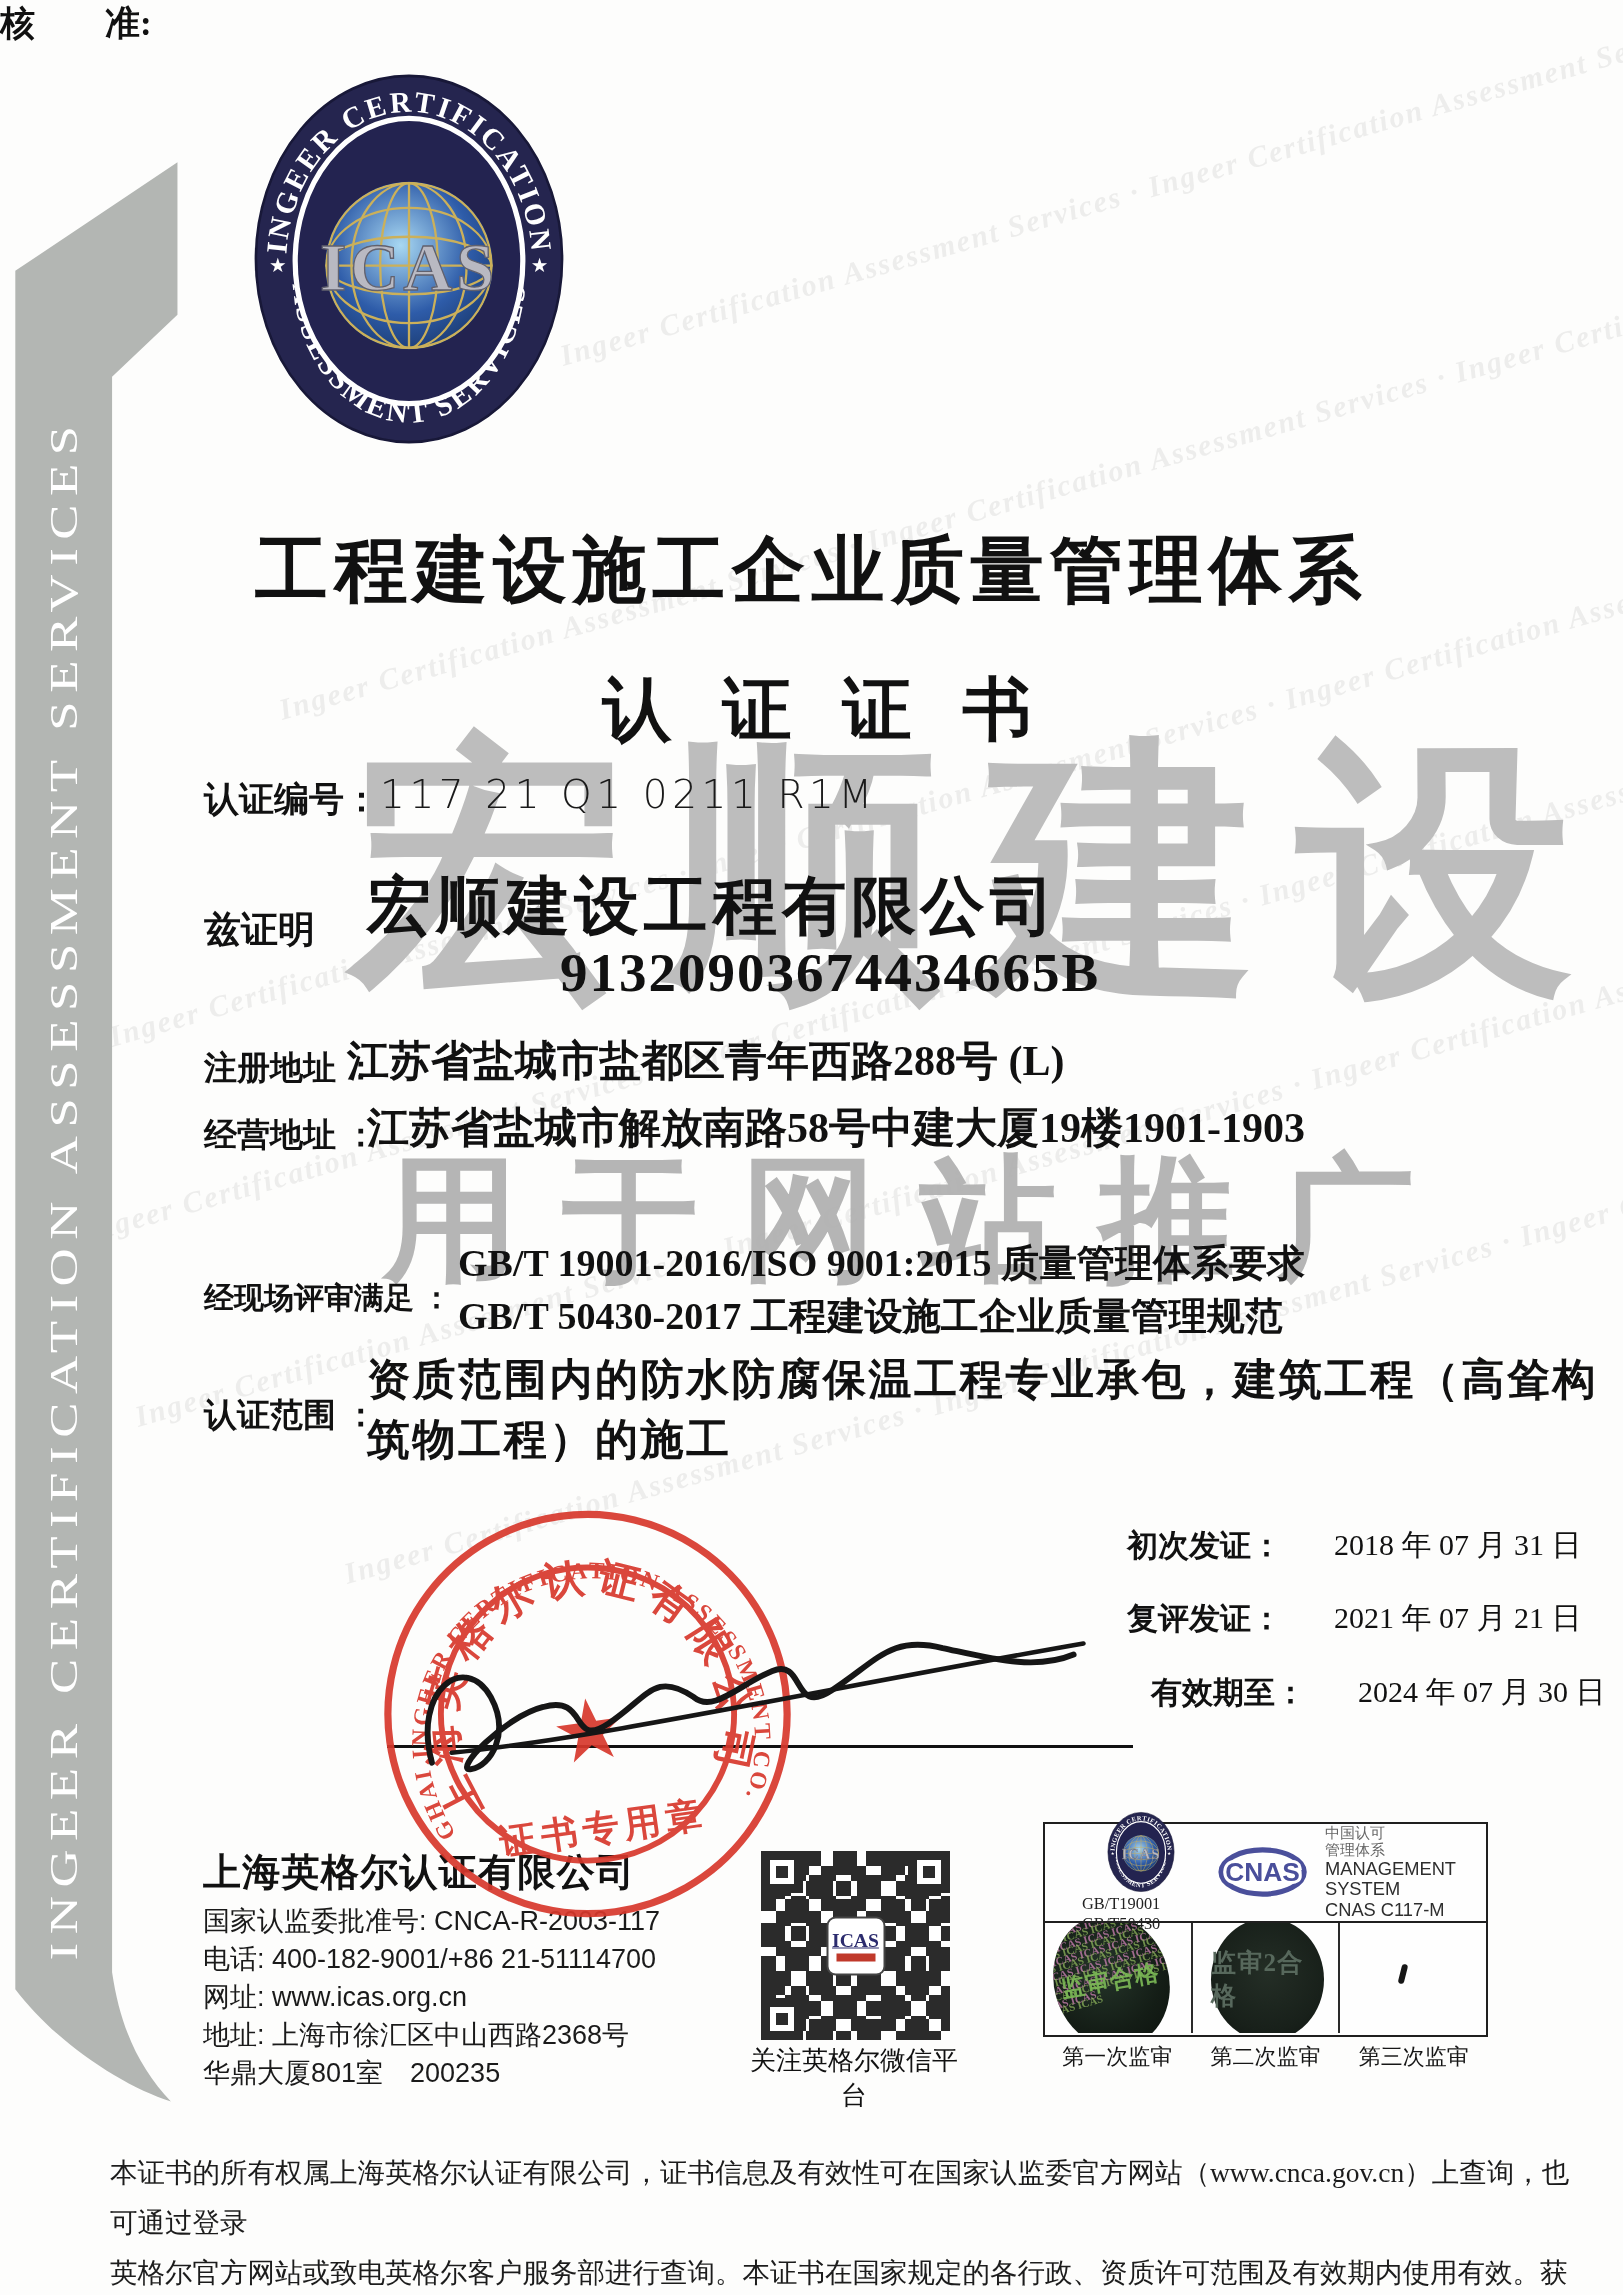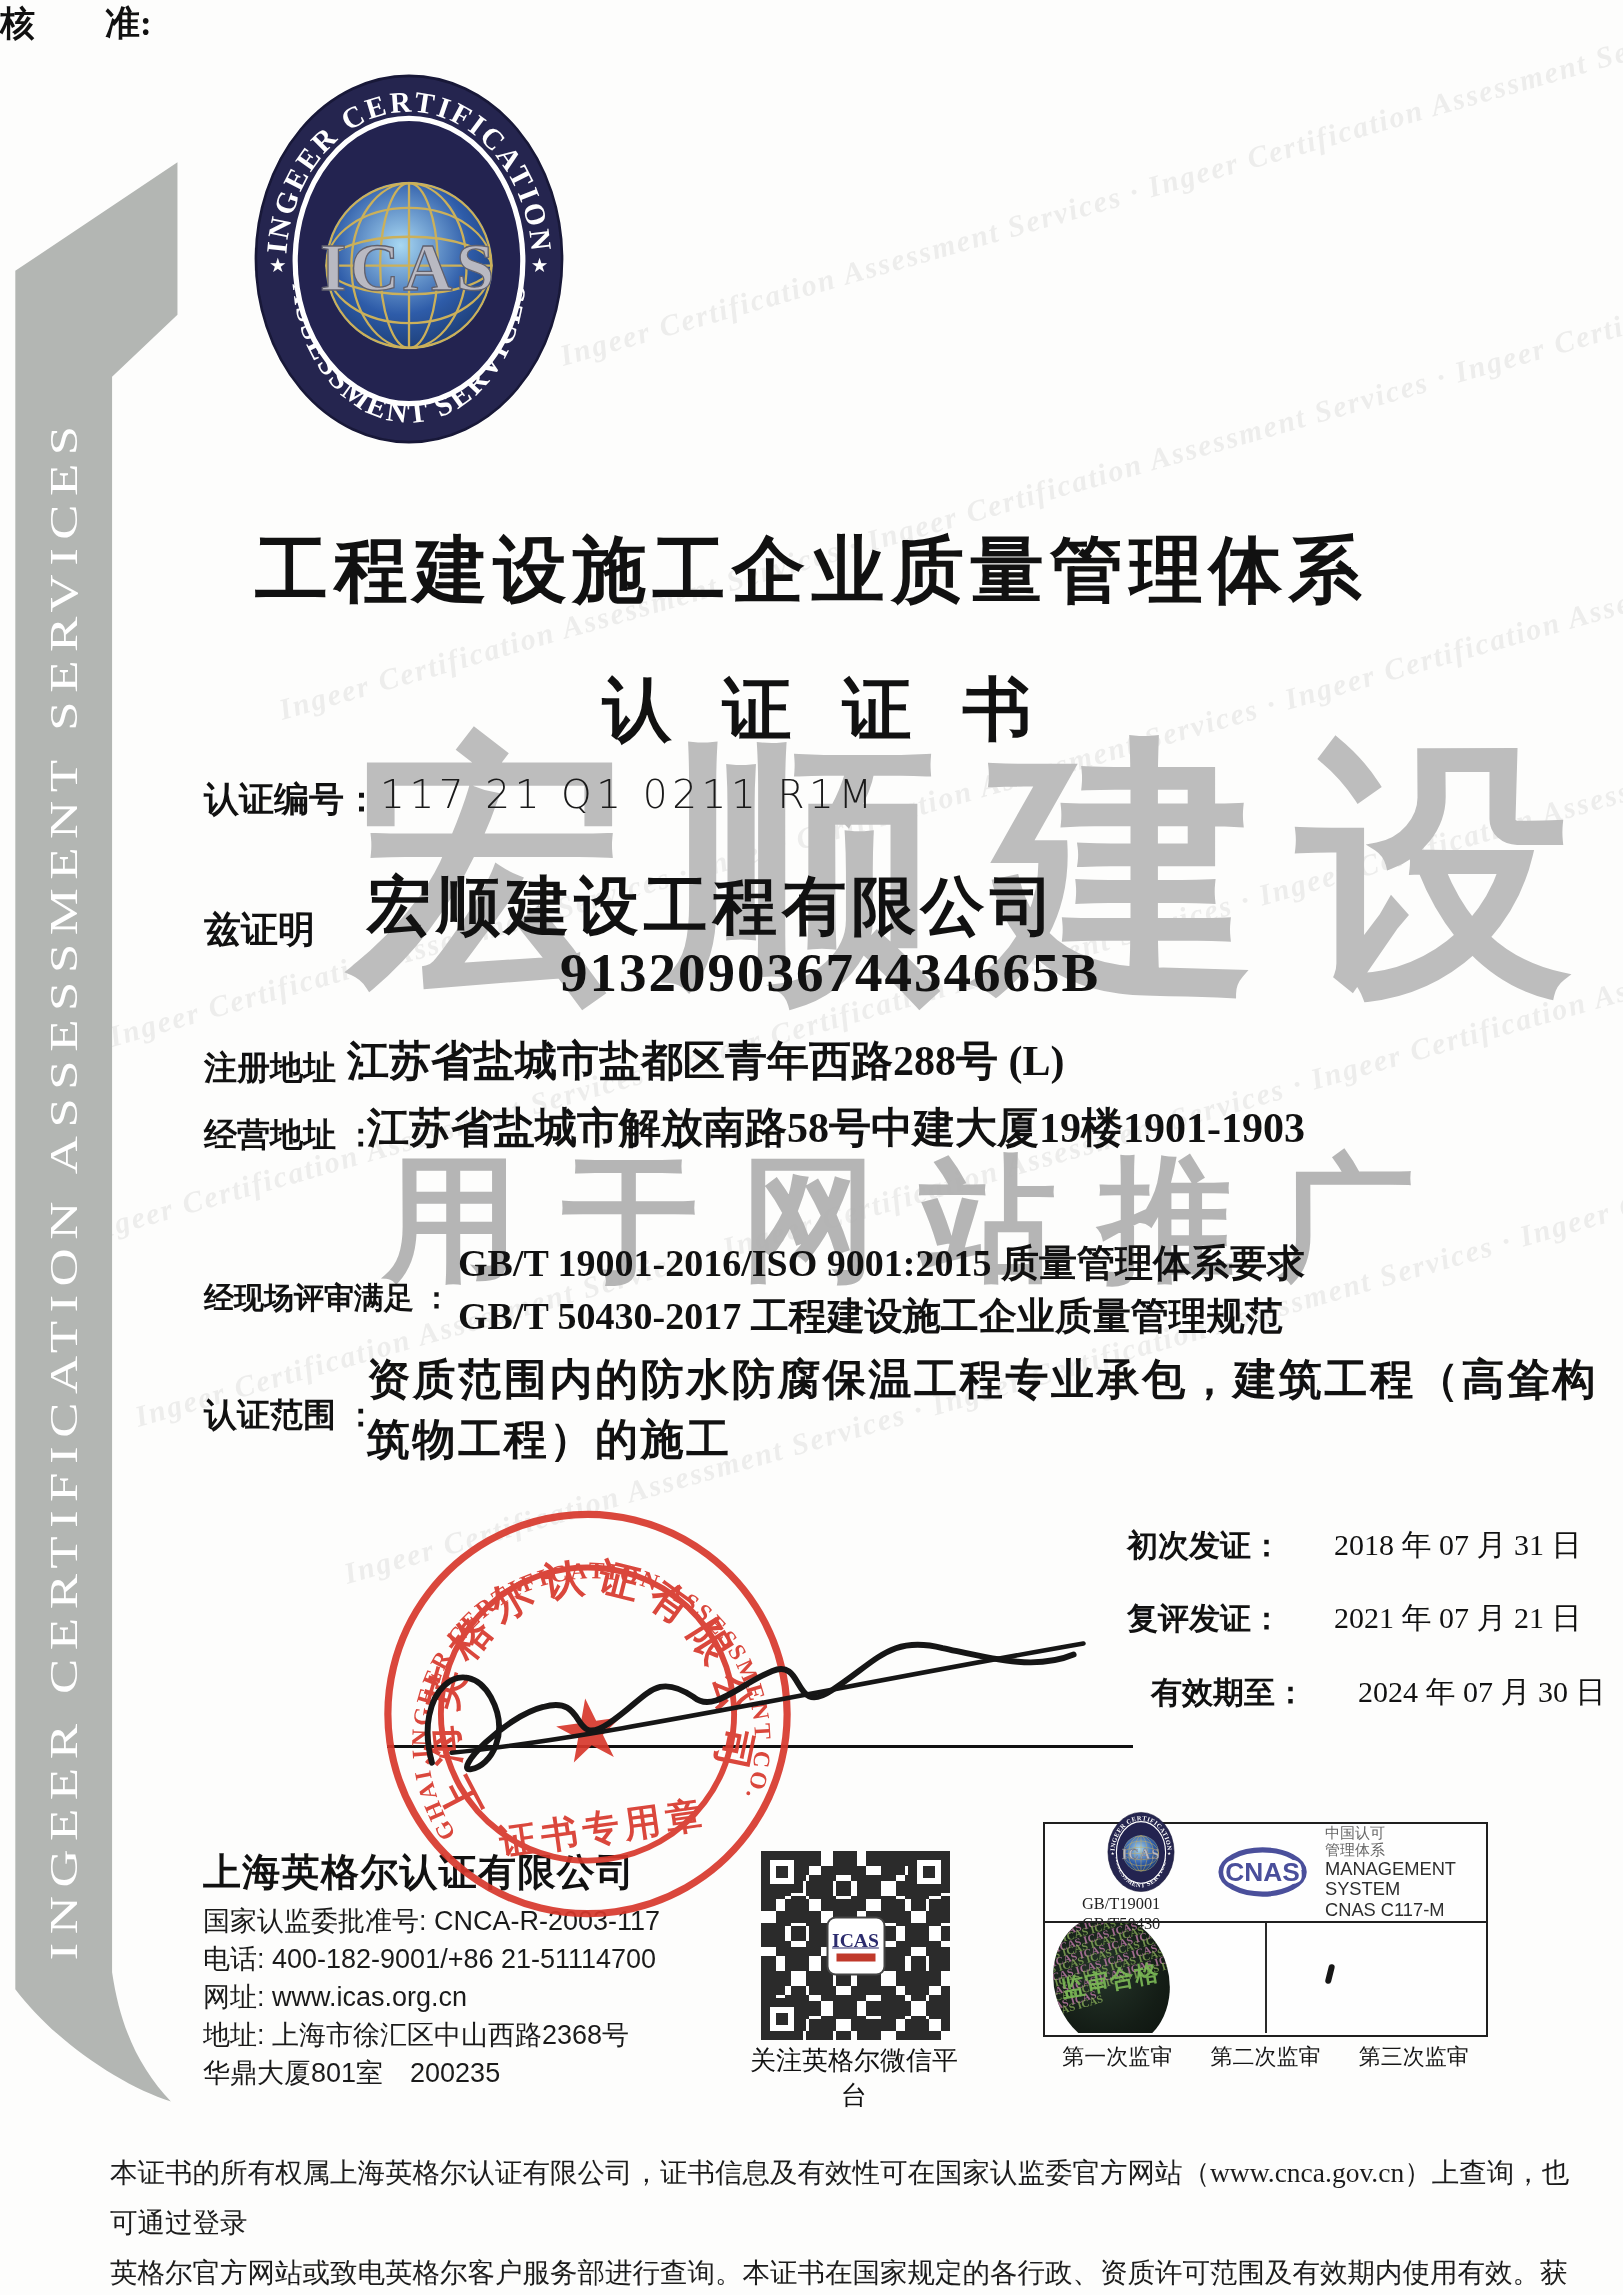--- a/index.html
+++ b/index.html
@@ -279,20 +279,25 @@
     </div>
     <div class="stickrow">
       <div class="cell">
         <div class="stick1">
           <div class="tiny tinyA">ICAS ICAS ICAS ICAS ICAS ICAS ICAS ICAS ICAS ICAS ICAS ICAS ICAS ICAS ICAS ICAS ICAS ICAS ICAS ICAS ICAS ICAS ICAS ICAS ICAS ICAS ICAS ICAS</div>
           <div class="tiny tinyB">ICAS ICAS ICAS ICAS ICAS ICAS ICAS ICAS ICAS ICAS ICAS ICAS ICAS ICAS ICAS ICAS ICAS ICAS ICAS ICAS ICAS ICAS ICAS ICAS ICAS ICAS ICAS ICAS</div>
           <div class="ovl">监审合格</div>
         </div>
       </div>
       <div class="cell">
+        <div class="stick2">
+          <span>监审2合格</span>
+        </div>
+      </div>
+      <div class="cell">
         <div class="mark3"></div>
       </div>
     </div>
   </div>
   <div class="stickcaps">
     <span>第一次监审</span>
     <span>第二次监审</span>
     <span>第三次监审</span>
   </div>
 

